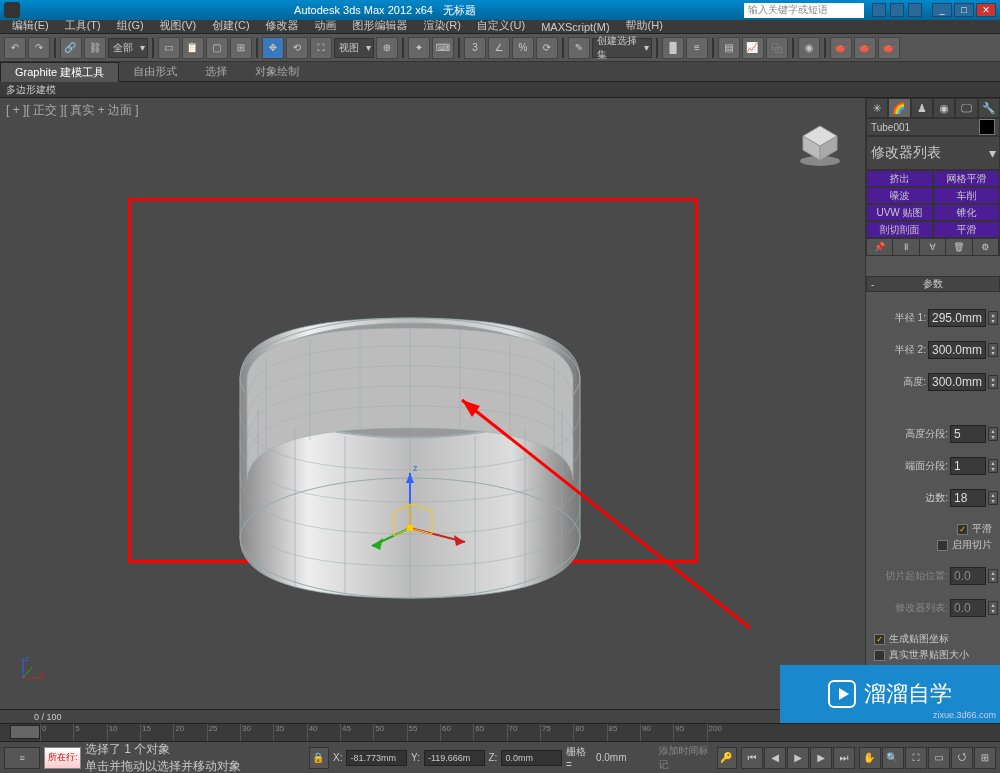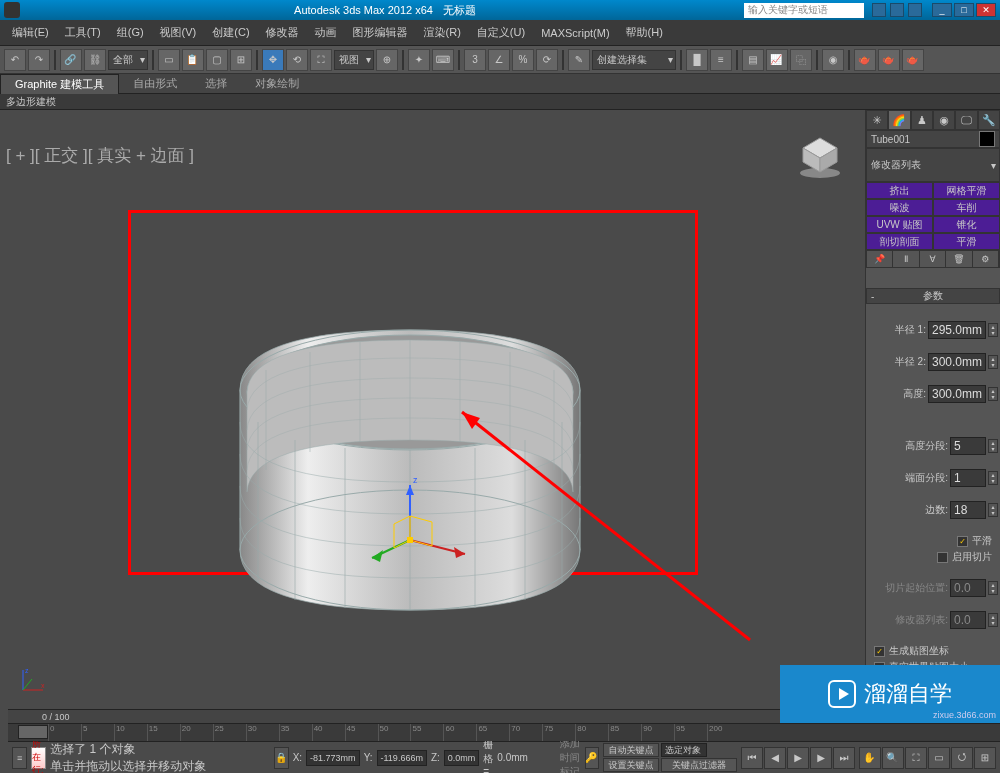--- a/index.html
+++ b/index.html
@@ -11,74 +11,74 @@
 .titlebar .spacer { flex: 1; }
 .titlebar .title-group { display: flex; align-items: center; gap: 10px; }
 .titlebar .search { background: #fff; color: #888; height: 15px; width: 120px; padding: 0 4px; font-size: 10px; display: flex; align-items: center; }
 .titlebar .winbtns { display: flex; gap: 2px; margin-left: 10px; }
 .titlebar .winbtn { width: 20px; height: 14px; background: #2a6a9a; border: 1px solid #1a4a6a; display: flex; align-items: center; justify-content: center; font-size: 9px; }
 .titlebar .winbtn.close { background: #cc3333; }
 .titlebar .tiny-icons { display: flex; gap: 4px; margin-left: 8px; }
 .titlebar .tiny-icon { width: 14px; height: 14px; background: #2a6a9a; border: 1px solid #1a4a6a; }
 
 
-.menubar { height: 26px; background: #3a3a3a; display: flex; align-items: center; padding: 0 4px; border-bottom: 1px solid #222; }
+.menubar { height: 14px; background: #3a3a3a; display: flex; align-items: flex-end; padding: 0 4px; border-bottom: 1px solid #222; }
 .menubar span { padding: 0 8px; font-size: 11px; color: #ccc; cursor: pointer; }
 
 
 .toolbar { height: 28px; background: #555; border-bottom: 1px solid #333; display: flex; align-items: center; padding: 0 4px; gap: 2px; }
 .toolbar .tb-btn { width: 22px; height: 22px; background: #666; border: 1px solid #444; display: flex; align-items: center; justify-content: center; font-size: 10px; }
 .toolbar .tb-btn.active { background: #3a7aba; }
 .toolbar .tb-sep { width: 2px; height: 20px; background: #333; margin: 0 2px; }
 .toolbar .tb-drop { height: 20px; background: #444; border: 1px solid #333; padding: 0 14px 0 4px; font-size: 10px; display: flex; align-items: center; position: relative; }
 .toolbar .tb-drop::after { content: "▾"; position: absolute; right: 2px; }
 
 
 .ribbon { height: 20px; background: #444; border-bottom: 1px solid #222; display: flex; align-items: center; }
 .ribbon .tab { padding: 2px 14px; font-size: 11px; color: #aaa; }
 .ribbon .tab.active { background: #555; color: #fff; border: 1px solid #222; border-bottom: none; }
 .ribbon-sub { height: 16px; background: #3a3a3a; padding: 0 6px; font-size: 10px; display: flex; align-items: center; border-bottom: 1px solid #222; }
 
 
 .main { display: flex; height: 625px; }
 .viewport-area { flex: 1; background: #4a4a4a; position: relative; }
-.vp-label { position: absolute; top: 4px; left: 6px; color: #aaa; font-size: 17px; margin-top: 30px; }
+.vp-label { position: absolute; top: 4px; left: 6px; color: #aaa; font-size: 12px; }
 .vp-cube { position: absolute; top: 20px; right: 20px; width: 50px; height: 50px; }
 .vp-axis { position: absolute; bottom: 40px; left: 18px; width: 30px; height: 30px; }
 .redbox { position: absolute; border: 3px solid #ff0000; }
 .arrow-line { position: absolute; pointer-events: none; }
 
 
 .cmdpanel { width: 135px; background: #555; border-left: 1px solid #333; display: flex; flex-direction: column; }
 .cmd-tabs { height: 20px; display: flex; background: #444; }
 .cmd-tab { flex: 1; border: 1px solid #333; display: flex; align-items: center; justify-content: center; }
 .cmd-tab.active { background: #666; }
 .cmd-name { height: 18px; background: #444; border: 1px solid #333; padding: 2px 4px; font-size: 10px; display: flex; align-items: center; }
 .cmd-color { width: 16px; height: 16px; background: #000; border: 1px solid #777; margin-left: auto; }
-.cmd-modlist { height: 18px; background: #444; border: 1px solid #333; padding: 16px 4px; font-size: 10px; display: flex; align-items: center; position: relative; }
+.cmd-modlist { height: 18px; background: #444; border: 1px solid #333; padding: 16px 4px; font-size: 14px; display: flex; align-items: center; position: relative; }
 .cmd-modlist::after { content: "▾"; position: absolute; right: 3px; }
 .cmd-btnset { display: grid; grid-template-columns: 1fr 1fr; }
 .cmd-setbtn { height: 17px; background: #4c1d95; border: 1px solid #333; font-size: 10px; display: flex; align-items: center; justify-content: center; }
 .cmd-stack { height: 72px; background: #555; border: 1px solid #333; }
 .cmd-stackitem { background: #2a5a9a; color: #fff; padding: 2px 6px; font-size: 10px; }
 .cmd-stackbtns { height: 18px; display: flex; background: #555; border: 1px solid #333; }
 .cmd-stackbtn { flex: 1; border-right: 1px solid #333; display: flex; align-items: center; justify-content: center; font-size: 9px; }
 .rollout-head { height: 16px; background: #444; border: 1px solid #333; text-align: center; font-size: 10px; display: flex; align-items: center; justify-content: center; position: relative; }
 .rollout-head::before { content: "-"; position: absolute; left: 4px; }
 .rollout-body { padding: 3px 2px; font-size: 10px; }
 .param-row { display: flex; align-items: center; margin: 14px 0; gap: 2px; }
 .param-row .lbl { text-align: right; }
 .param-row .val { flex: 0 0 56px; background: #3a3a3a; border: 1px solid #222; padding: 1px 3px; font-size: 12px; color: #ddd; }
 .param-row .spin { width: 10px; height: 14px; background: #555; border: 1px solid #333; font-size: 6px; display: flex; flex-direction: column; }
 .param-row .spin div { flex: 1; text-align: center; line-height: 6px; }
 .chk-row { display: flex; align-items: center; gap: 4px; padding: 1px 6px; }
 .chk { width: 11px; height: 11px; background: #333; border: 1px solid #777; display: flex; align-items: center; justify-content: center; font-size: 8px; color: #fc0; }
 
 
-.bottom { position: absolute; bottom: 0; left: 0; right: 0; padding-left: 8px; }
+.bottom { position: absolute; bottom: 0; left: 0; right: 0; }
 .trackbar { height: 14px; background: #444; border-top: 1px solid #222; display: flex; align-items: center; font-size: 9px; padding: 0 4px; }
 .timeline { height: 18px; background: #3a3a3a; border-top: 1px solid #222; position: relative; }
 .timeline .slider { position: absolute; left: 10px; top: 1px; width: 30px; height: 14px; background: #666; border: 1px solid #222; }
 .timeline .ticks { position: absolute; left: 40px; right: 260px; top: 0; height: 100%; display: flex; }
 .timeline .ticks span { flex: 1; border-left: 1px solid #555; font-size: 8px; padding-left: 1px; color: #888; }
 .statusbar { height: 32px; background: #4a4a4a; border-top: 1px solid #222; display: flex; align-items: center; padding: 0 4px; gap: 4px; font-size: 10px; }
 .statusbar .stat-btn { width: 40px; height: 22px; background: #555; border: 1px solid #333; display: flex; align-items: center; justify-content: center; font-size: 9px; }
 .statusbar .stat-btn.red { background: linear-gradient(#fff, #ffcccc); color: #cc0000; border: 1px solid #888; }
 .statusbar .prompt { flex-direction: column; display: flex; font-size: 12px; }
 .statusbar .coord { background: #333; border: 1px solid #222; padding: 1px 3px; height: 16px; width: 66px; font-size: 9px; display: flex; align-items: center; }
@@ -151,21 +151,21 @@
   <div class="tb-sep"></div>
   <div class="tb-btn">✦</div>
   <div class="tb-btn">⌨</div>
   <div class="tb-sep"></div>
   <div class="tb-btn">3</div>
   <div class="tb-btn">∠</div>
   <div class="tb-btn">%</div>
   <div class="tb-btn">⟳</div>
   <div class="tb-sep"></div>
   <div class="tb-btn">✎</div>
-  <div class="tb-drop" style="width:84px">创建选择集</div>
+  <div class="tb-drop" style="width:60px">创建选择集</div>
   <div class="tb-sep"></div>
   <div class="tb-btn">▐▌</div>
   <div class="tb-btn">≡</div>
   <div class="tb-sep"></div>
   <div class="tb-btn">▤</div>
   <div class="tb-btn">📈</div>
   <div class="tb-btn">⿻</div>
   <div class="tb-sep"></div>
   <div class="tb-btn">◉</div>
   <div class="tb-sep"></div>
@@ -440,30 +440,20 @@
     <div class="coord">-81.773mm</div>
     <span>Y:</span>
     <div class="coord">-119.666m</div>
     <span>Z:</span>
     <div class="coord">0.0mm</div>
     <span>栅格 =</span>
     <span>0.0mm</span>
     <span style="flex:0 0 24px"></span>
     <span style="color:#888">添加时间标记</span>
     <div class="small-btn">🔑</div>
-    <div style="display:flex; flex-direction:column; gap:1px">
-      <div style="display:flex; gap:2px; align-items:center">
-        <span class="stat-btn" style="width:56px;height:14px">自动关键点</span>
-        <span class="coord" style="width:46px;height:14px">选定对象</span>
-      </div>
-      <div style="display:flex; gap:2px; align-items:center">
-        <span class="stat-btn" style="width:56px;height:14px">设置关键点</span>
-        <span class="stat-btn" style="width:76px;height:14px">关键点过滤器</span>
-      </div>
-    </div>
     <div class="nav-cluster">
       <div class="small-btn">⏮</div>
       <div class="small-btn">◀</div>
       <div class="small-btn">▶</div>
       <div class="small-btn">▶</div>
       <div class="small-btn">⏭</div>
     </div>
     <div class="nav-cluster">
       <div class="small-btn">✋</div>
       <div class="small-btn">🔍</div>

